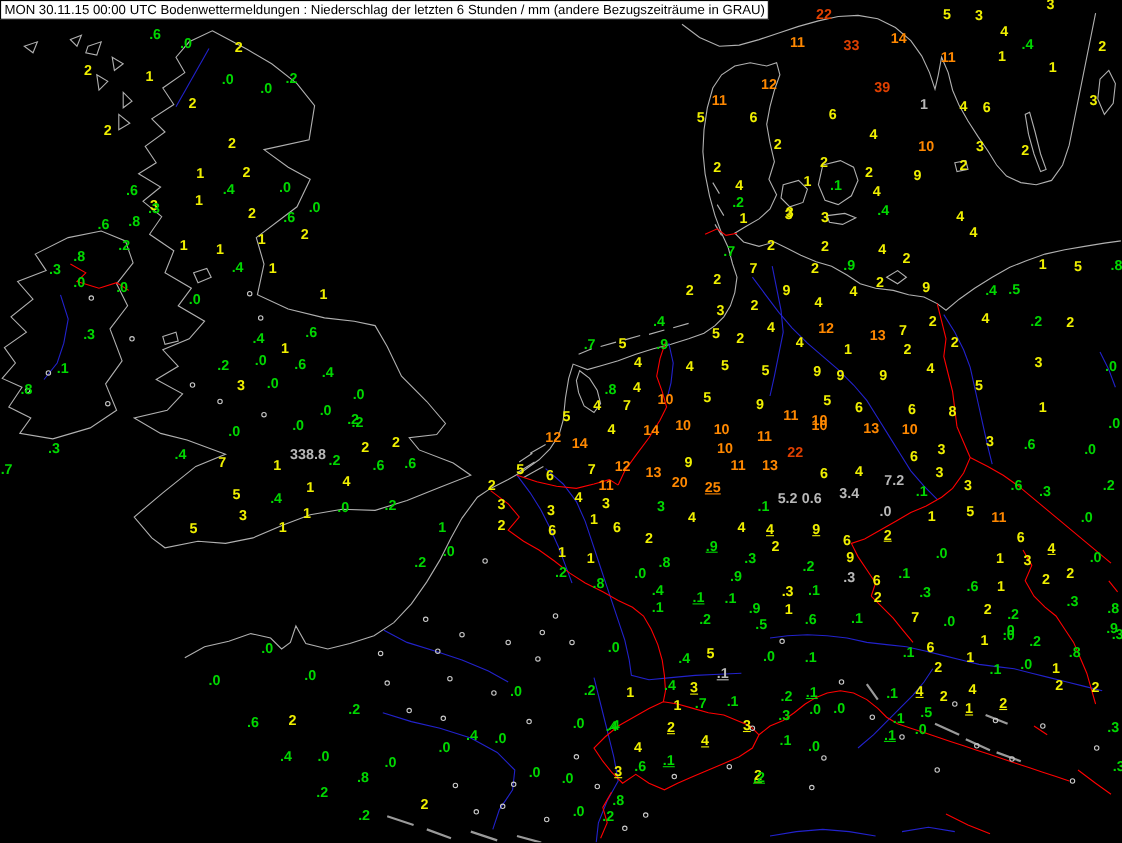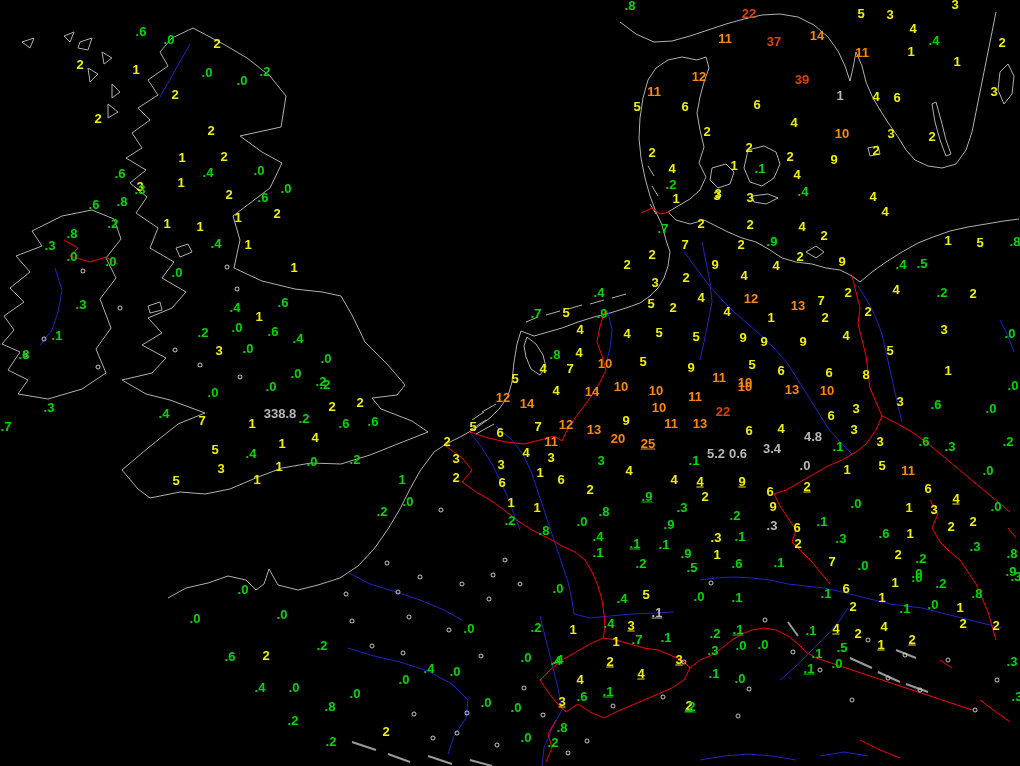--- a/index.html
+++ b/index.html
@@ -71,20 +71,23 @@
       <path d="M852 276 L856 292 L860 308 L858 324 L862 340 L866 356 L868 372 L870 388"></path>
       <path d="M870 388 L876 402 L882 416 L876 430 L866 444 L856 452 L842 460 L828 466 L814 474 L800 482 L786 490 L774 494 L780 506 L788 518 L796 530 L792 542"></path>
       <path d="M882 416 L898 424 L912 432 L926 442 L938 452 L950 462 L962 472 L974 482 L986 492 L998 502 L1010 512"></path>
       <path d="M792 542 L802 552 L812 562 L820 572 L830 584"></path>
       <path d="M930 500 L938 514 L932 528 L940 542 L950 552 L960 560 L968 572 L976 584 L982 598 L988 612 L992 626 L996 640"></path>
       <path d="M690 668 L700 660 L712 655 L722 648 L732 640 L742 634 L752 630 L764 628 L776 630 L788 636 L798 644 L806 652 L816 658 L828 662 L840 666 L852 670 L864 674 L876 678 L888 682 L900 686 L912 690 L924 694 L936 698 L948 702 L960 706 L972 710"></path>
       <path d="M1008 528 L1016 538 M980 700 L996 712 L1010 722 M860 740 L880 750 L900 758 M556 720 L548 734 L552 748 L546 762 M940 660 L952 668"></path>
     </g>
   </svg>
 
+  <div id="titlebar">
+    <span>MON 30.11.15 00:00 UTC  Bodenwettermeldungen :  Niederschlag der letzten 6 Stunden  / mm (andere Bezugszeiträume in GRAU)</span>
+  </div>
 
   <div id="stations">
       <span class="station" style="left: 141px; top: 31px; color: rgb(0, 216, 0);">.6</span>
       <span class="station" style="left: 169px; top: 39px; color: rgb(0, 216, 0);">.0</span>
       <span class="station" style="left: 217px; top: 43px; color: rgb(240, 240, 0);">2</span>
       <span class="station" style="left: 80px; top: 64px; color: rgb(240, 240, 0);">2</span>
       <span class="station" style="left: 136px; top: 69px; color: rgb(240, 240, 0);">1</span>
       <span class="station" style="left: 207px; top: 72px; color: rgb(0, 216, 0);">.0</span>
       <span class="station" style="left: 242px; top: 80px; color: rgb(0, 216, 0);">.0</span>
       <span class="station" style="left: 265px; top: 71px; color: rgb(0, 216, 0);">.2</span>
@@ -214,21 +217,21 @@
       <span class="station" style="left: 555px; top: 354px; color: rgb(0, 216, 0);">.8</span>
       <span class="station" style="left: 579px; top: 352px; color: rgb(240, 240, 0);">4</span>
       <span class="station" style="left: 543px; top: 368px; color: rgb(240, 240, 0);">4</span>
       <span class="station" style="left: 570px; top: 368px; color: rgb(240, 240, 0);">7</span>
       <span class="station" style="left: 605px; top: 363px; color: rgb(255, 136, 0);">10</span>
       <span class="station" style="left: 643px; top: 361px; color: rgb(240, 240, 0);">5</span>
       <span class="station" style="left: 515px; top: 378px; color: rgb(240, 240, 0);">5</span>
       <span class="station" style="left: 630px; top: 5px; color: rgb(0, 216, 0);">.8</span>
       <span class="station" style="left: 749px; top: 13px; color: rgb(224, 64, 0);">22</span>
       <span class="station" style="left: 725px; top: 38px; color: rgb(255, 136, 0);">11</span>
-      <span class="station" style="left: 774px; top: 41px; color: rgb(224, 64, 0);">37</span>
+      <span class="station" style="left: 774px; top: 41px; color: rgb(224, 64, 0);">33</span>
       <span class="station" style="left: 817px; top: 35px; color: rgb(255, 136, 0);">14</span>
       <span class="station" style="left: 861px; top: 13px; color: rgb(240, 240, 0);">5</span>
       <span class="station" style="left: 890px; top: 14px; color: rgb(240, 240, 0);">3</span>
       <span class="station" style="left: 913px; top: 28px; color: rgb(240, 240, 0);">4</span>
       <span class="station" style="left: 934px; top: 40px; color: rgb(0, 216, 0);">.4</span>
       <span class="station" style="left: 911px; top: 51px; color: rgb(240, 240, 0);">1</span>
       <span class="station" style="left: 955px; top: 4px; color: rgb(240, 240, 0);">3</span>
       <span class="station" style="left: 1002px; top: 42px; color: rgb(240, 240, 0);">2</span>
       <span class="station" style="left: 862px; top: 52px; color: rgb(255, 136, 0);">11</span>
       <span class="station" style="left: 802px; top: 79px; color: rgb(224, 64, 0);">39</span>
@@ -359,21 +362,21 @@
       <span class="station" style="left: 664px; top: 544px; color: rgb(0, 216, 0);">.1</span>
       <span class="station" style="left: 641px; top: 563px; color: rgb(0, 216, 0);">.2</span>
       <span class="station" style="left: 695px; top: 396px; color: rgb(255, 136, 0);">11</span>
       <span class="station" style="left: 745px; top: 386px; color: rgb(255, 136, 0);">10</span>
       <span class="station" style="left: 792px; top: 389px; color: rgb(255, 136, 0);">13</span>
       <span class="station" style="left: 827px; top: 390px; color: rgb(255, 136, 0);">10</span>
       <span class="station" style="left: 723px; top: 411px; color: rgb(224, 64, 0);">22</span>
       <span class="station" style="left: 700px; top: 423px; color: rgb(255, 136, 0);">13</span>
       <span class="station" style="left: 749px; top: 430px; color: rgb(240, 240, 0);">6</span>
       <span class="station" style="left: 781px; top: 428px; color: rgb(240, 240, 0);">4</span>
-      <span class="station" style="left: 813px; top: 436px; color: rgb(184, 184, 184);">4.8</span>
+      <span class="station" style="left: 813px; top: 436px; color: rgb(184, 184, 184);">7.2</span>
       <span class="station" style="left: 856px; top: 408px; color: rgb(240, 240, 0);">3</span>
       <span class="station" style="left: 831px; top: 415px; color: rgb(240, 240, 0);">6</span>
       <span class="station" style="left: 854px; top: 429px; color: rgb(240, 240, 0);">3</span>
       <span class="station" style="left: 900px; top: 401px; color: rgb(240, 240, 0);">3</span>
       <span class="station" style="left: 936px; top: 404px; color: rgb(0, 216, 0);">.6</span>
       <span class="station" style="left: 1013px; top: 385px; color: rgb(0, 216, 0);">.0</span>
       <span class="station" style="left: 991px; top: 408px; color: rgb(0, 216, 0);">.0</span>
       <span class="station" style="left: 1008px; top: 441px; color: rgb(0, 216, 0);">.2</span>
       <span class="station" style="left: 924px; top: 441px; color: rgb(0, 216, 0);">.6</span>
       <span class="station" style="left: 950px; top: 446px; color: rgb(0, 216, 0);">.3</span>

